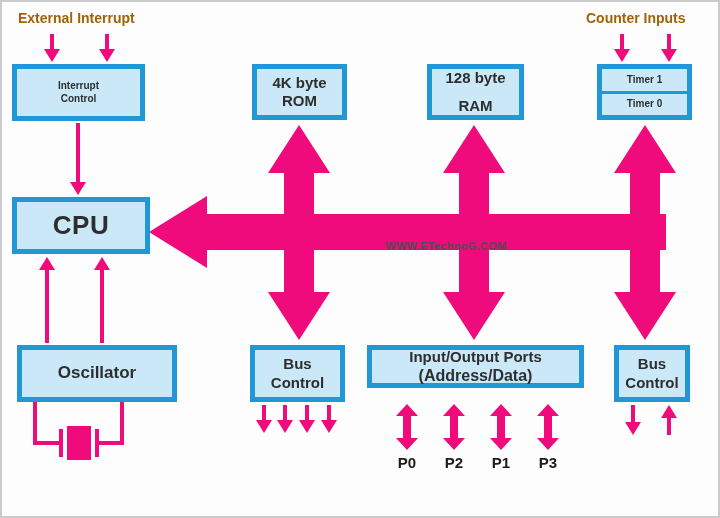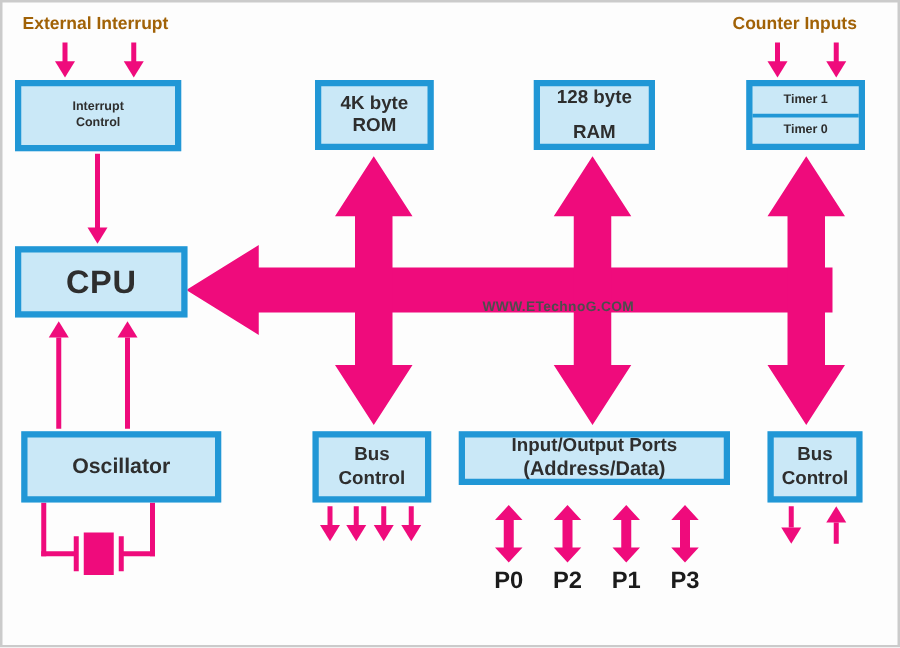--- a/index.html
+++ b/index.html
@@ -43,21 +43,21 @@
   .toplabel {
     position:absolute; top:8px;
     font-size:14px; font-weight:bold; color:#a16207;
     white-space:nowrap;
   }
   .label-ext { left:16px; }
   .label-cnt { left:584px; }
 
   .port-label {
     position:absolute; top:452px; width:40px;
-    text-align:center; font-size:19px; font-weight:bold; color:#1b1b1b;
+    text-align:center; font-size:15px; font-weight:bold; color:#1b1b1b;
   }
   .p0 { left:385px; } .p2 { left:432px; } .p1 { left:479px; } .p3 { left:526px; }
 
   .watermark {
     position:absolute; left:384px; top:238px;
     font-size:11px; font-weight:bold; color:#4d4d4d;
     letter-spacing:0.3px;
   }
 
   .caption {

